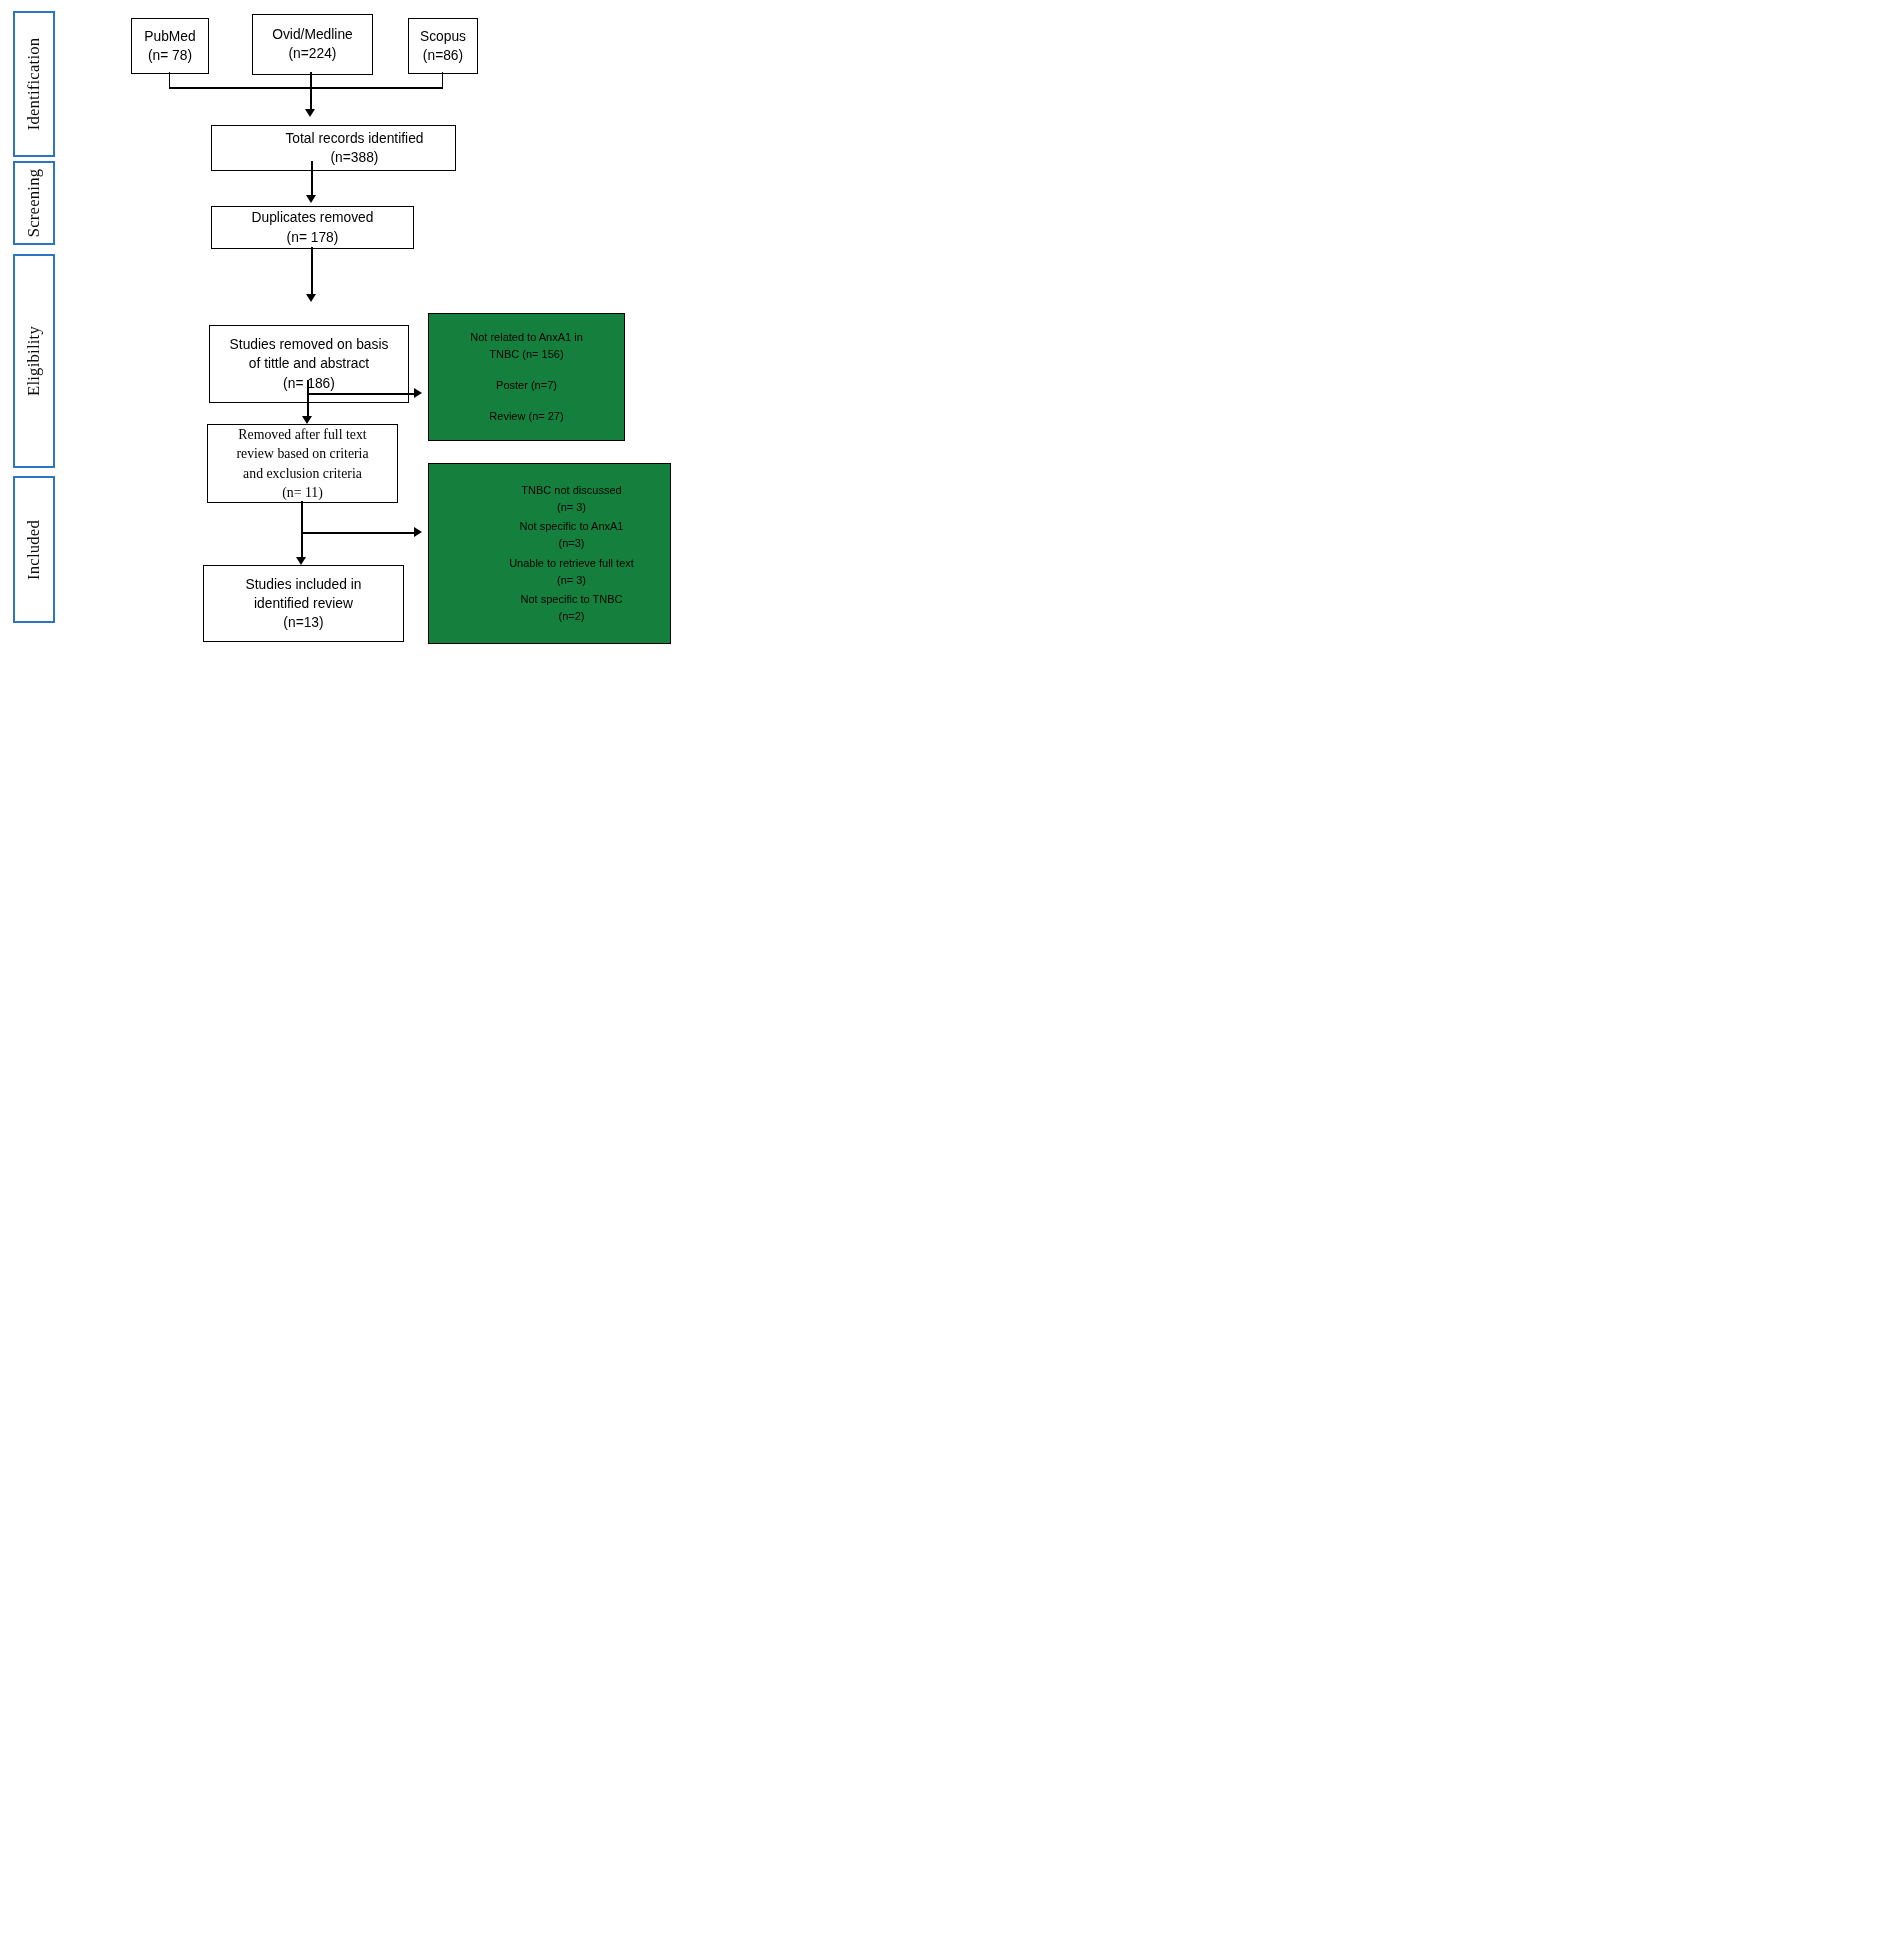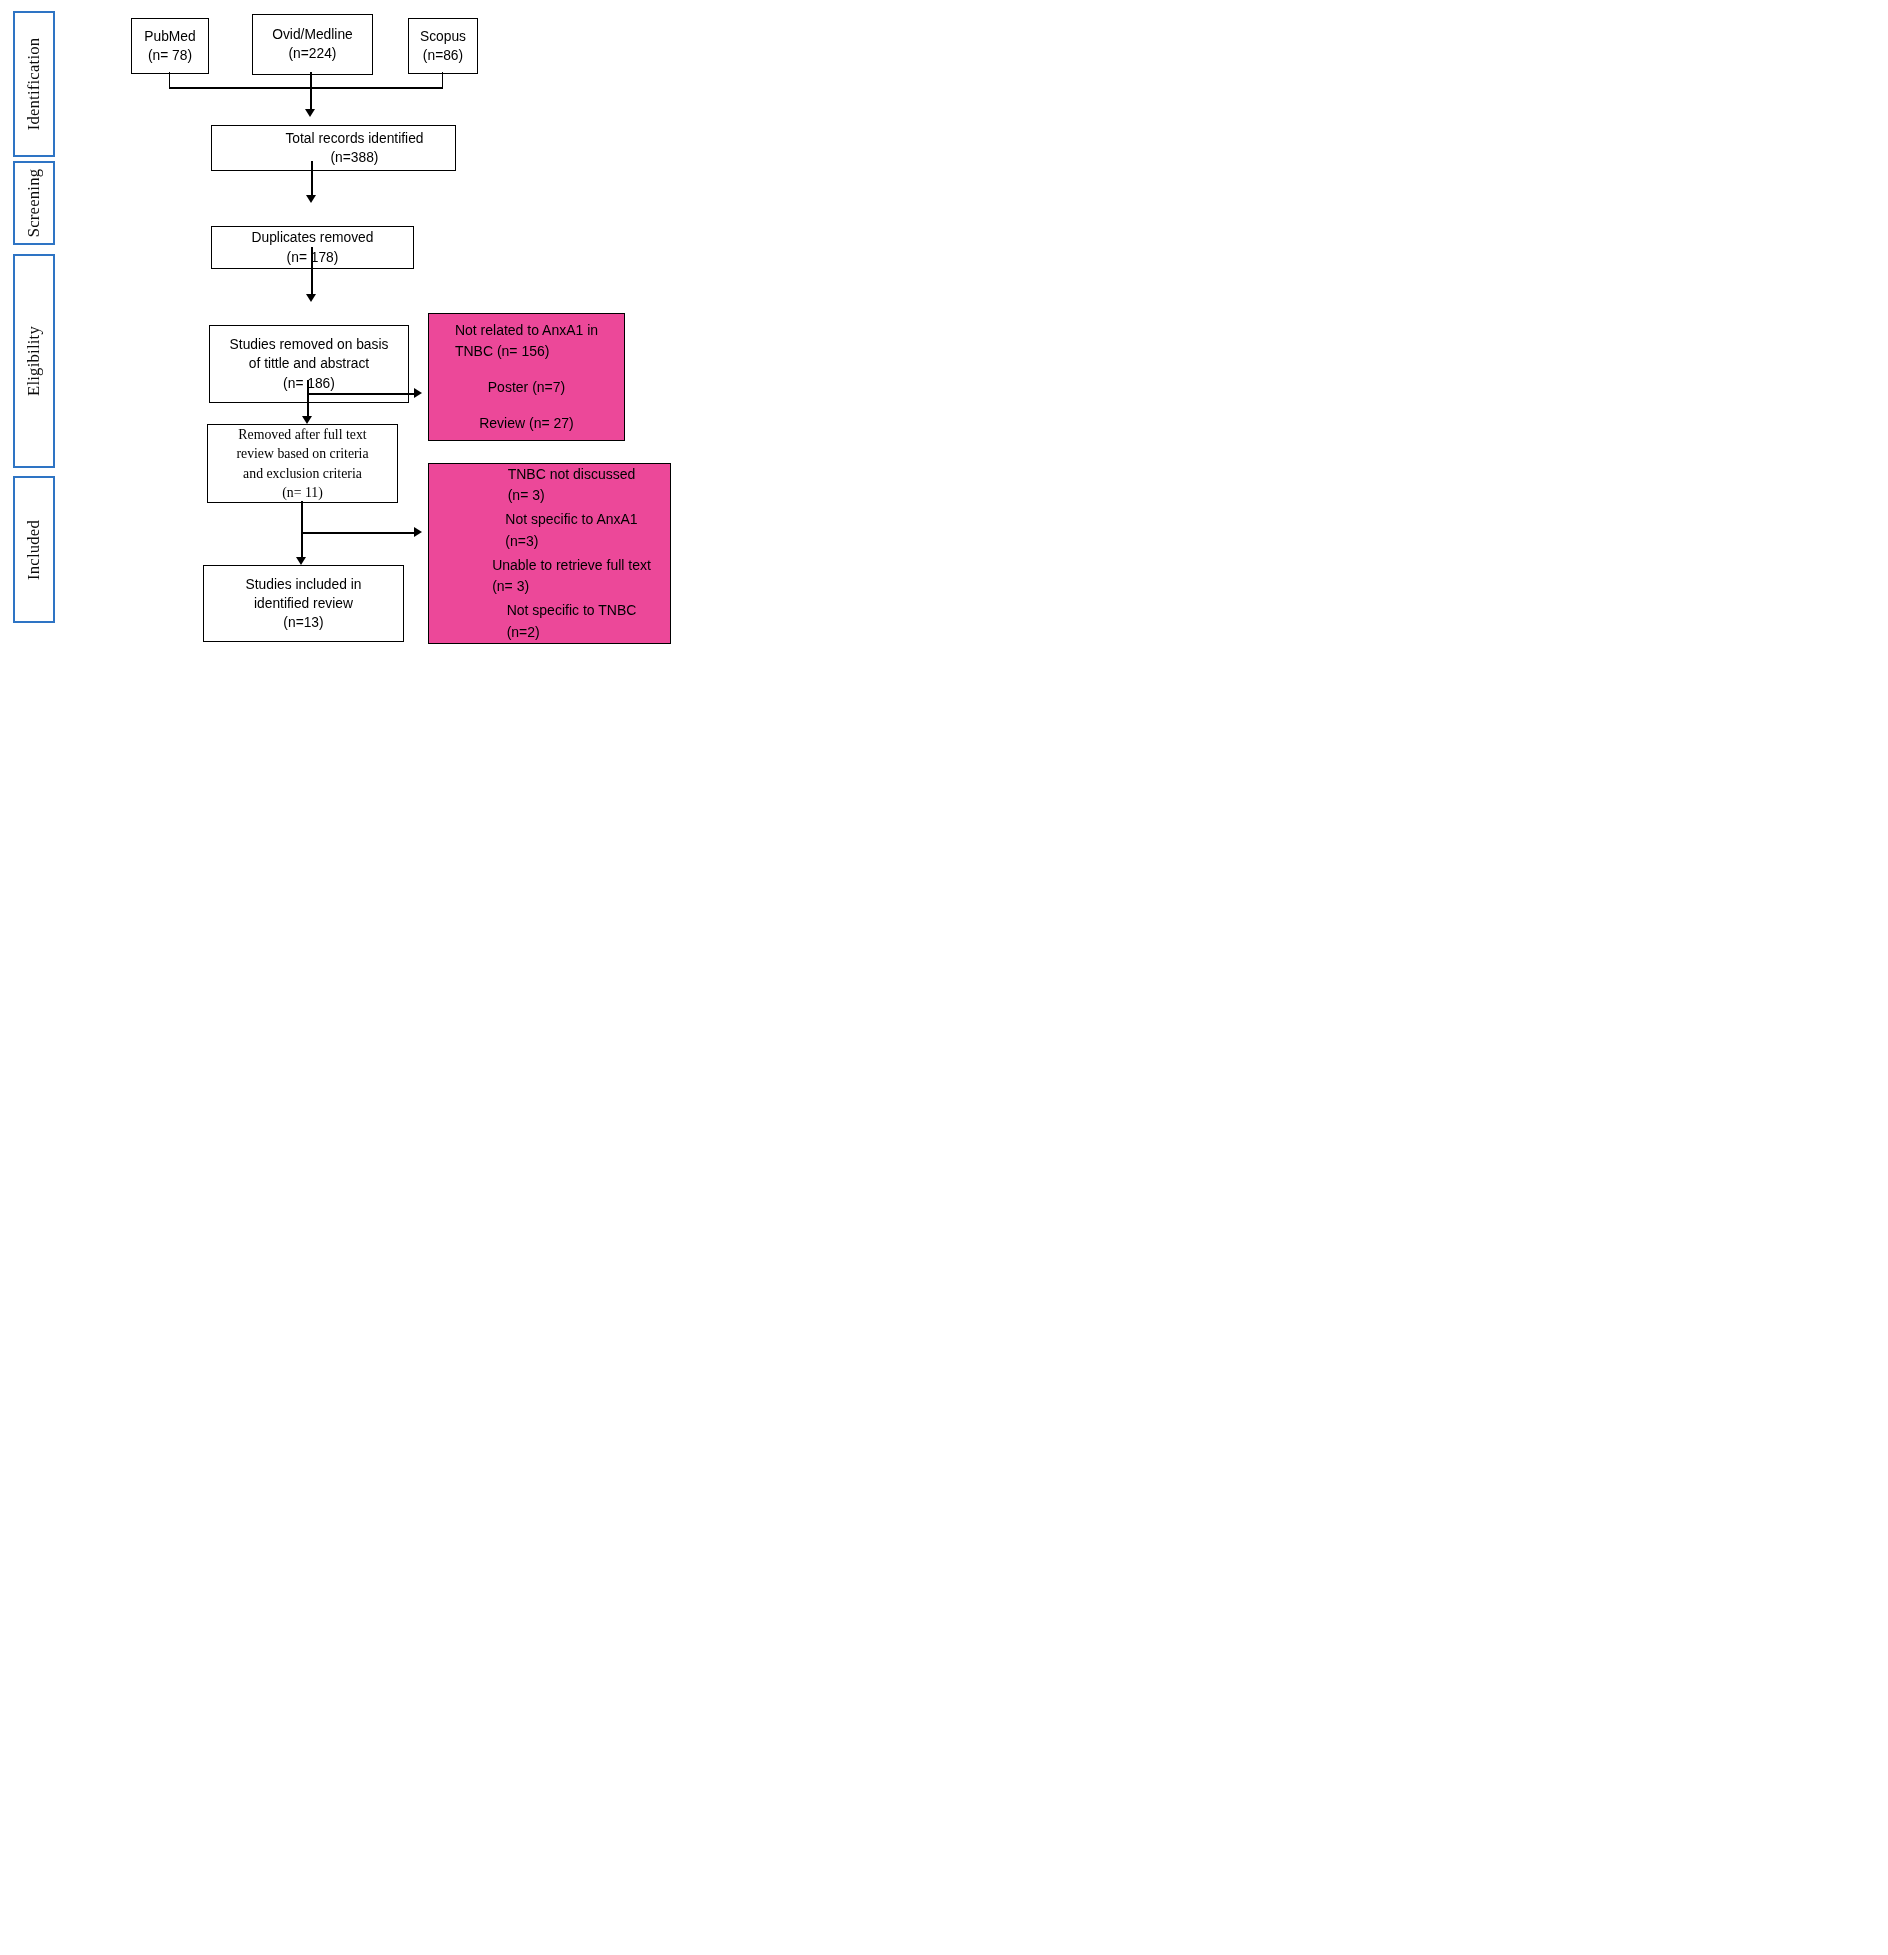--- a/index.html
+++ b/index.html
@@ -44,34 +44,35 @@
     flex-direction: column;
     align-items: center;
     justify-content: center;
     font-size: 13.8px;
     line-height: 1.38;
   }
   .box-pubmed    { left: 131px; top: 18px;   width: 76px; height: 54px; }
   .box-ovid      { left: 252px; top: 13.8px;   width: 119px; height: 59px; }
   .box-scopus    { left: 408px; top: 18px;   width: 68px; height: 54px; }
   .box-total     { left: 211px; top: 125px;  width: 201px; height: 44px; padding-left: 42px;  }
-  .box-duplicates{ left: 211px; top: 206px;  width: 201px; height: 41px; margin-top: 20px;  }
+  .box-duplicates{ left: 211px; top: 206px;  width: 201px; height: 41px;  }
   .box-titleabs  { left: 209px; top: 304px;  width: 198px; height: 76px; margin-top: 21px; }
   .box-fulltext  { left: 207px; top: 424px;  width: 189px; height: 77px; font-family: Liberation Serif, serif; }
   .box-sysreview { left: 203px; top: 565px; width: 199px; height: 75px; }
 
   .ebox {
     position: absolute;
     border: 1.5px solid #000;
-    background: #ec4899;
+    background: #15803d;
     display: flex;
     flex-direction: column;
     align-items: center;
     justify-content: center;
-    font-size: 14px;
+    text-align: center;
+    font-size: 11px;
     line-height: 1.5;
   }
   .box-excl1 { left: 428px; top: 313px; width: 197px; height: 128px; gap: 14.7px; padding: 0 13.8px; box-sizing: border-box; }
   .box-excl2 { left: 428px; top: 463px; width: 197px; height: 179px; gap: 2px;  line-height: 1.55; padding-left: 44px; }
   .ebox .item div:empty { display: none; }
 
   
   .line { position: absolute; background: #000; }
   .l-pubmed-drop { left: 169px; top: 72px; width: 1px;   height: 15.7px; }
   .l-scopus-drop { left: 442px; top: 72px; width: 1px;   height: 15.7px; }

